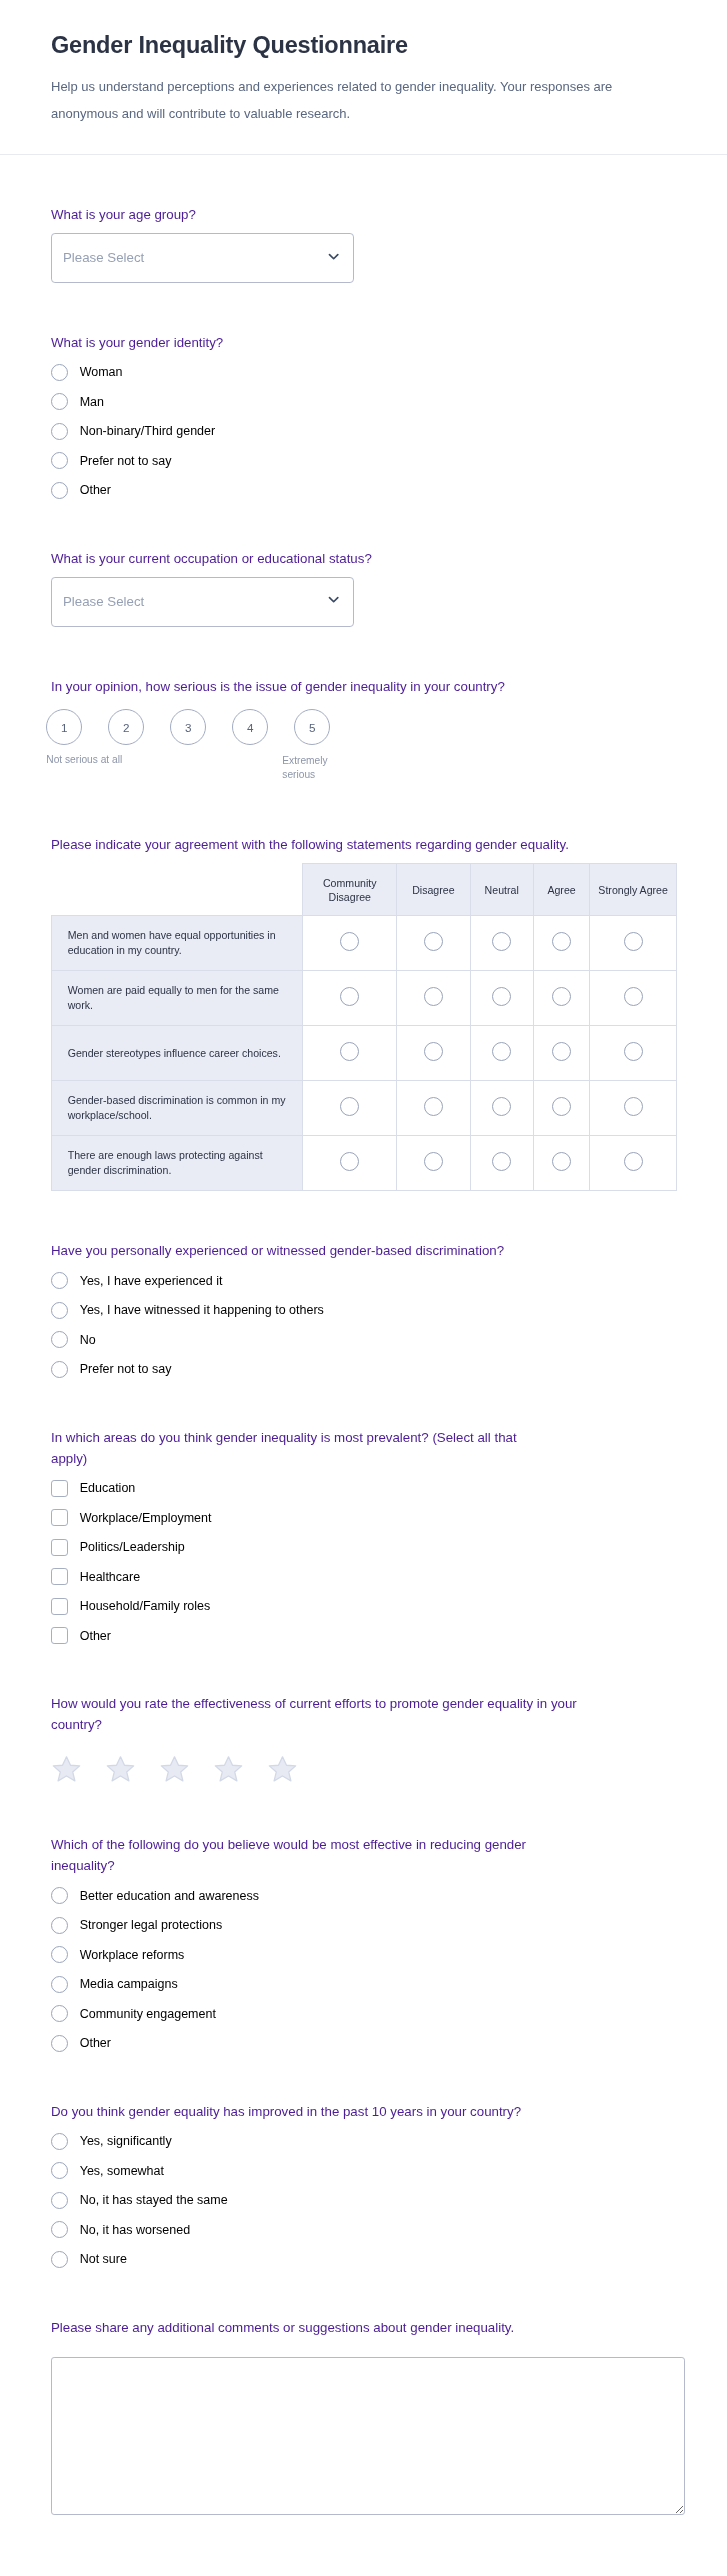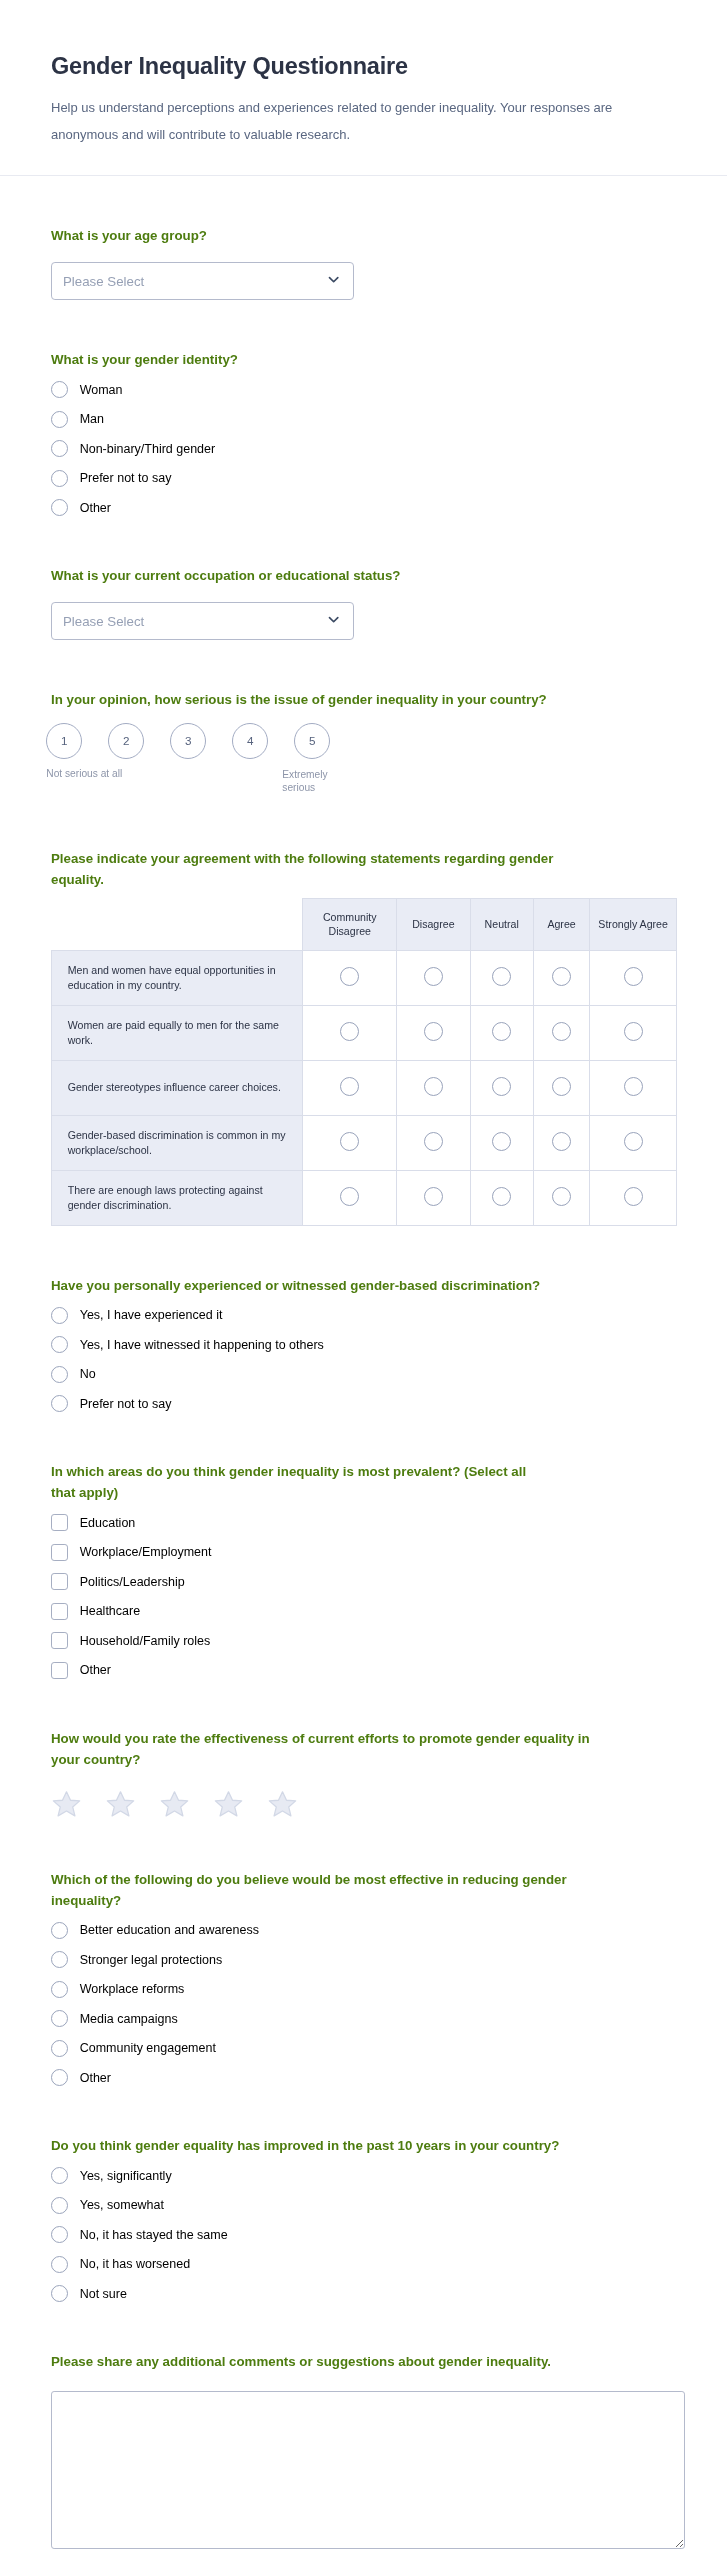--- a/index.html
+++ b/index.html
@@ -7,21 +7,21 @@
   body {
     width: 728px;
     min-height: 2576px;
     font-family: "Liberation Sans", "DejaVu Sans", sans-serif;
     color: #2c3345;
     position: relative;
   }
 
   
   .form-header {
-    padding: 53px 51px 27px 51px;
+    padding: 32px 51px 27px 51px;
     border-bottom: 0.8px solid #e8eaf1;
   }
   .form-title {
     font-size: 23.5px;
     font-weight: 700;
     color: #2c3345;
     letter-spacing: -0.2px;
   }
   .form-subtitle {
     margin-top: 14px;
@@ -29,40 +29,39 @@
     line-height: 27px;
     color: #5a6781;
     max-width: 626px;
   }
 
   
   .form-body { padding: 49px 51px 0 51px; }
   .question { margin-bottom: 49px; }
   .q-label {
     font-size: 13.3px;
-    font-weight: 700;
+    font-weight: 400;
     line-height: 21px;
-    color: #4d7c0f;
+    color: #4c1d95;
     max-width: 595px;
     margin-bottom: 7.8px;
   }
 
   
   .select {
     width: 303px;
-    height: 38px;
+    height: 50px;
     border: 0.8px solid #b4bacc;
     border-radius: 3.9px;
     display: flex;
     align-items: center;
     justify-content: space-between;
     padding: 0 12.5px 0 11px;
     cursor: pointer;
     background: #fff;
-    margin-top: 16px;
   }
   .select .ph { font-size: 13.3px; color: #96a0b5; }
   .select svg { flex: 0 0 auto; }
 
   
   .opt-list { margin-top: 11px; }
   .opt {
     display: flex;
     align-items: center;
     margin-bottom: 12.5px;

